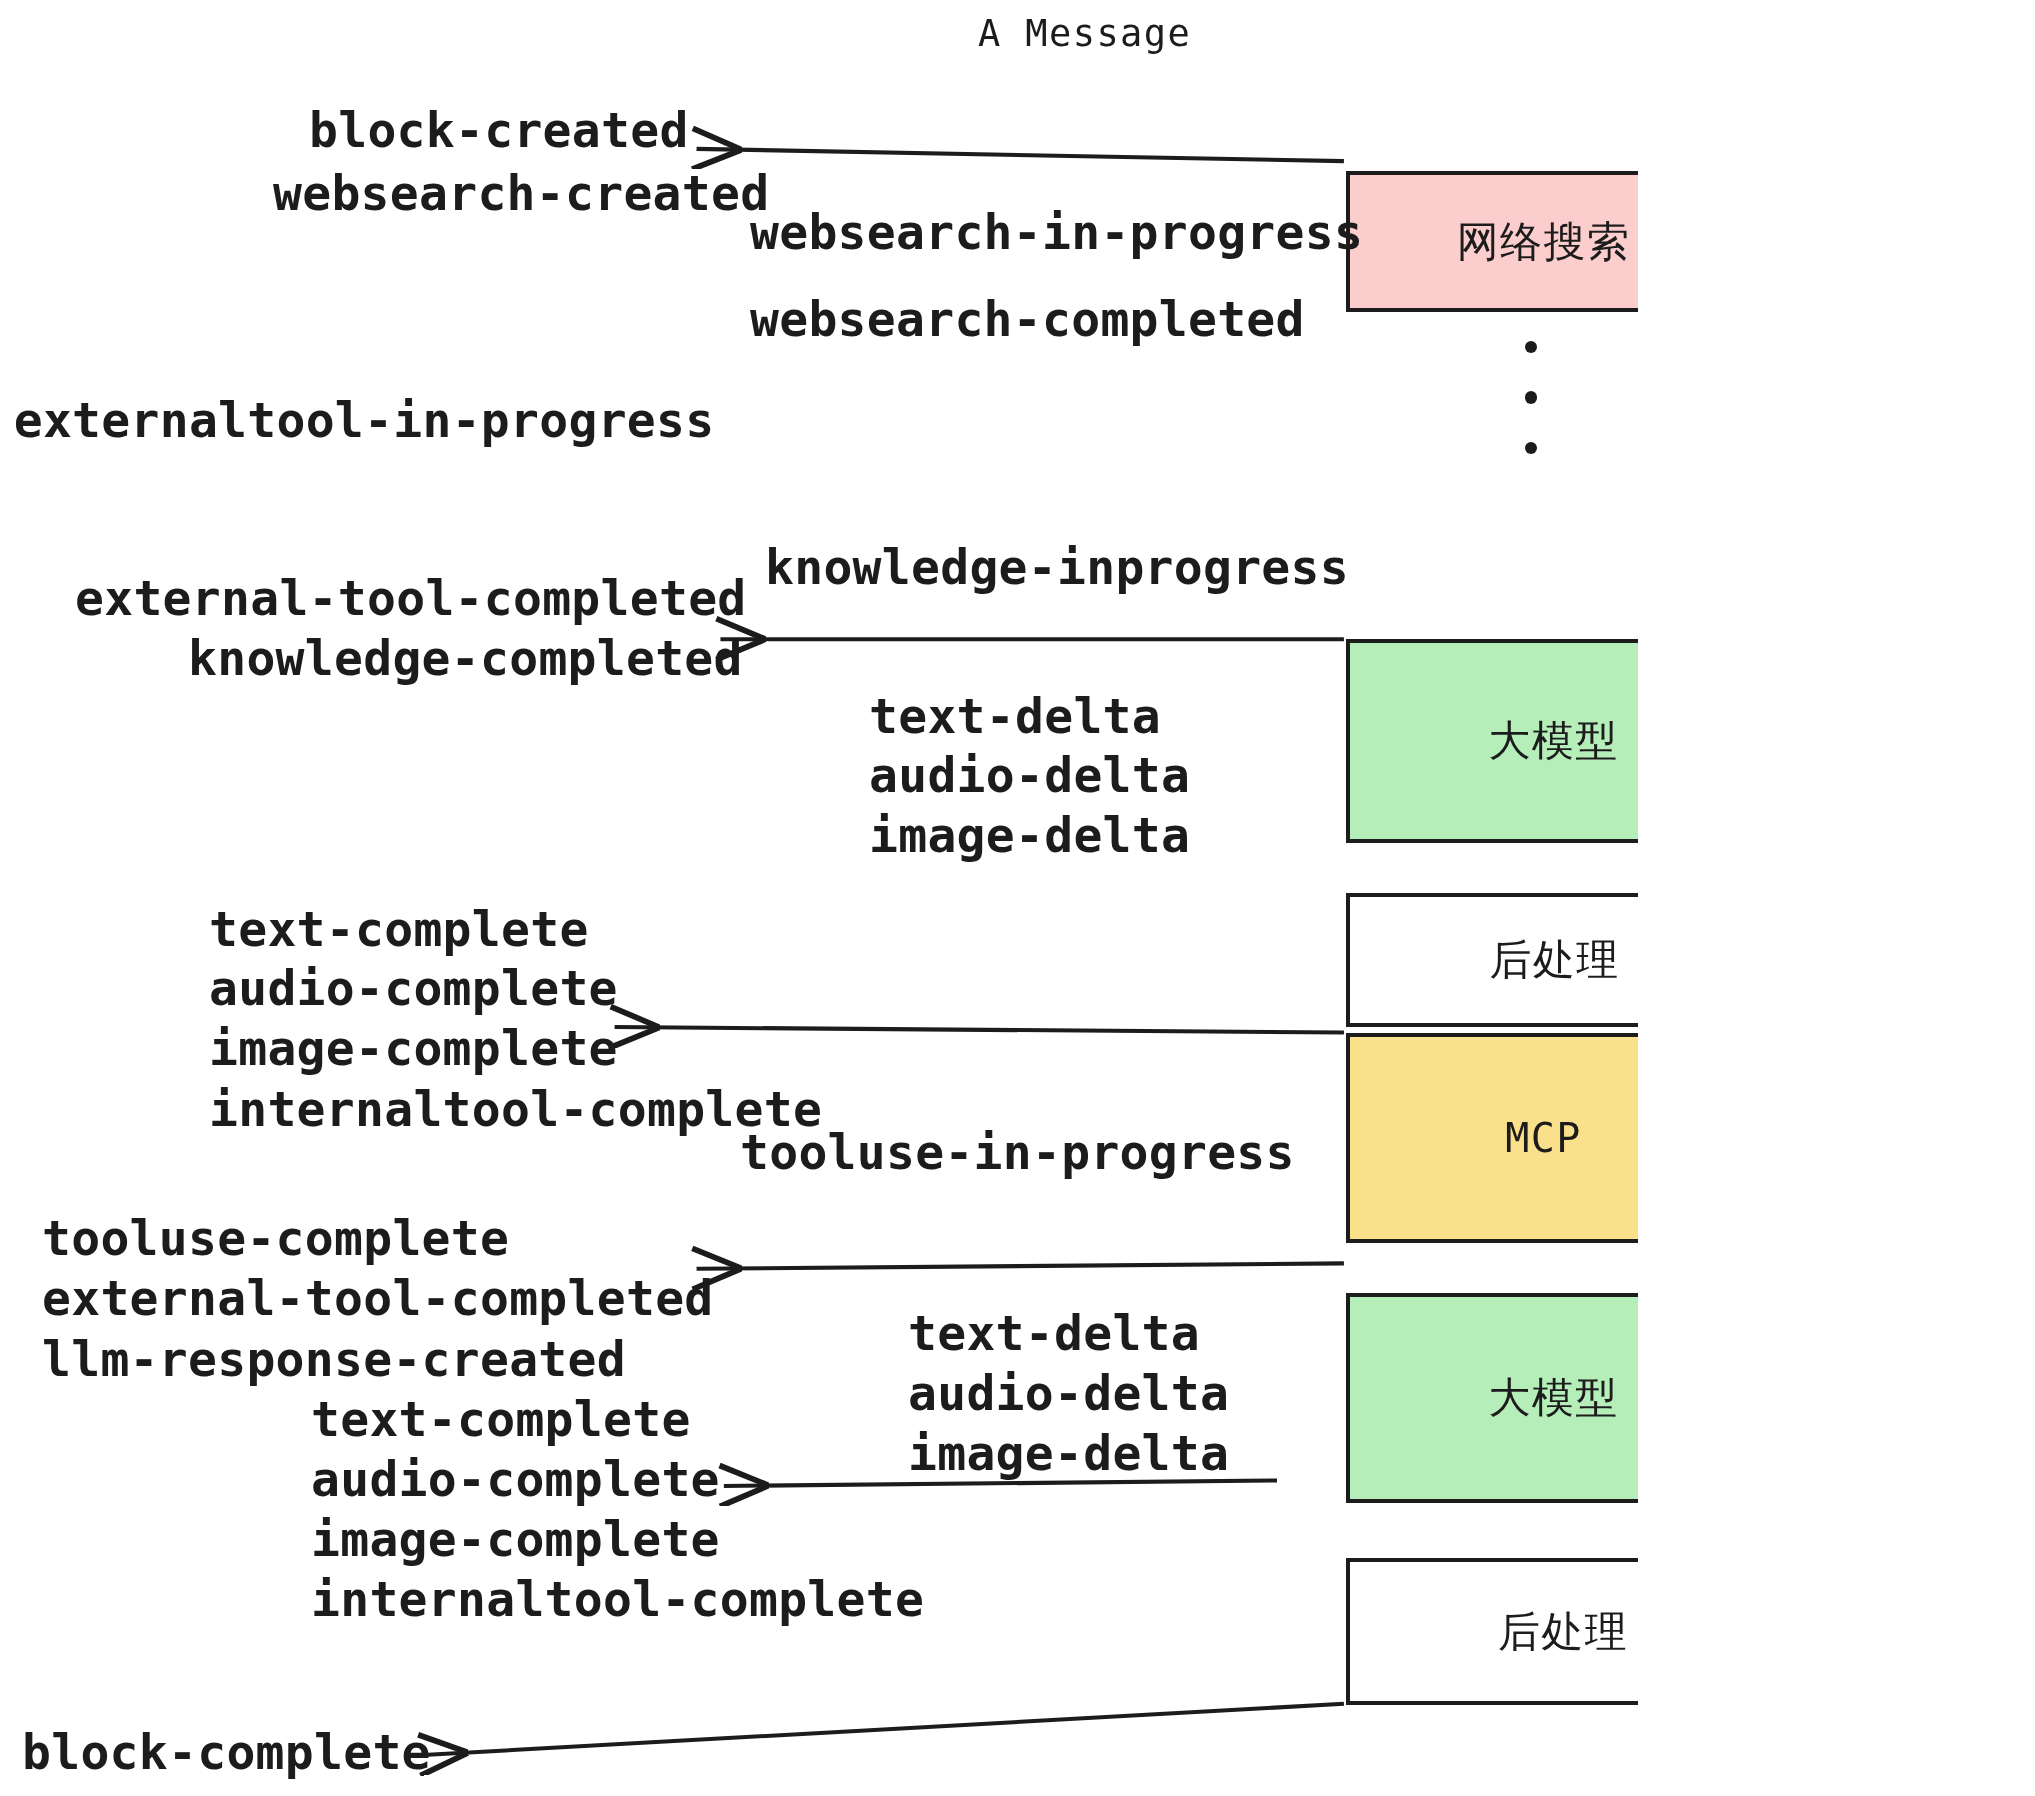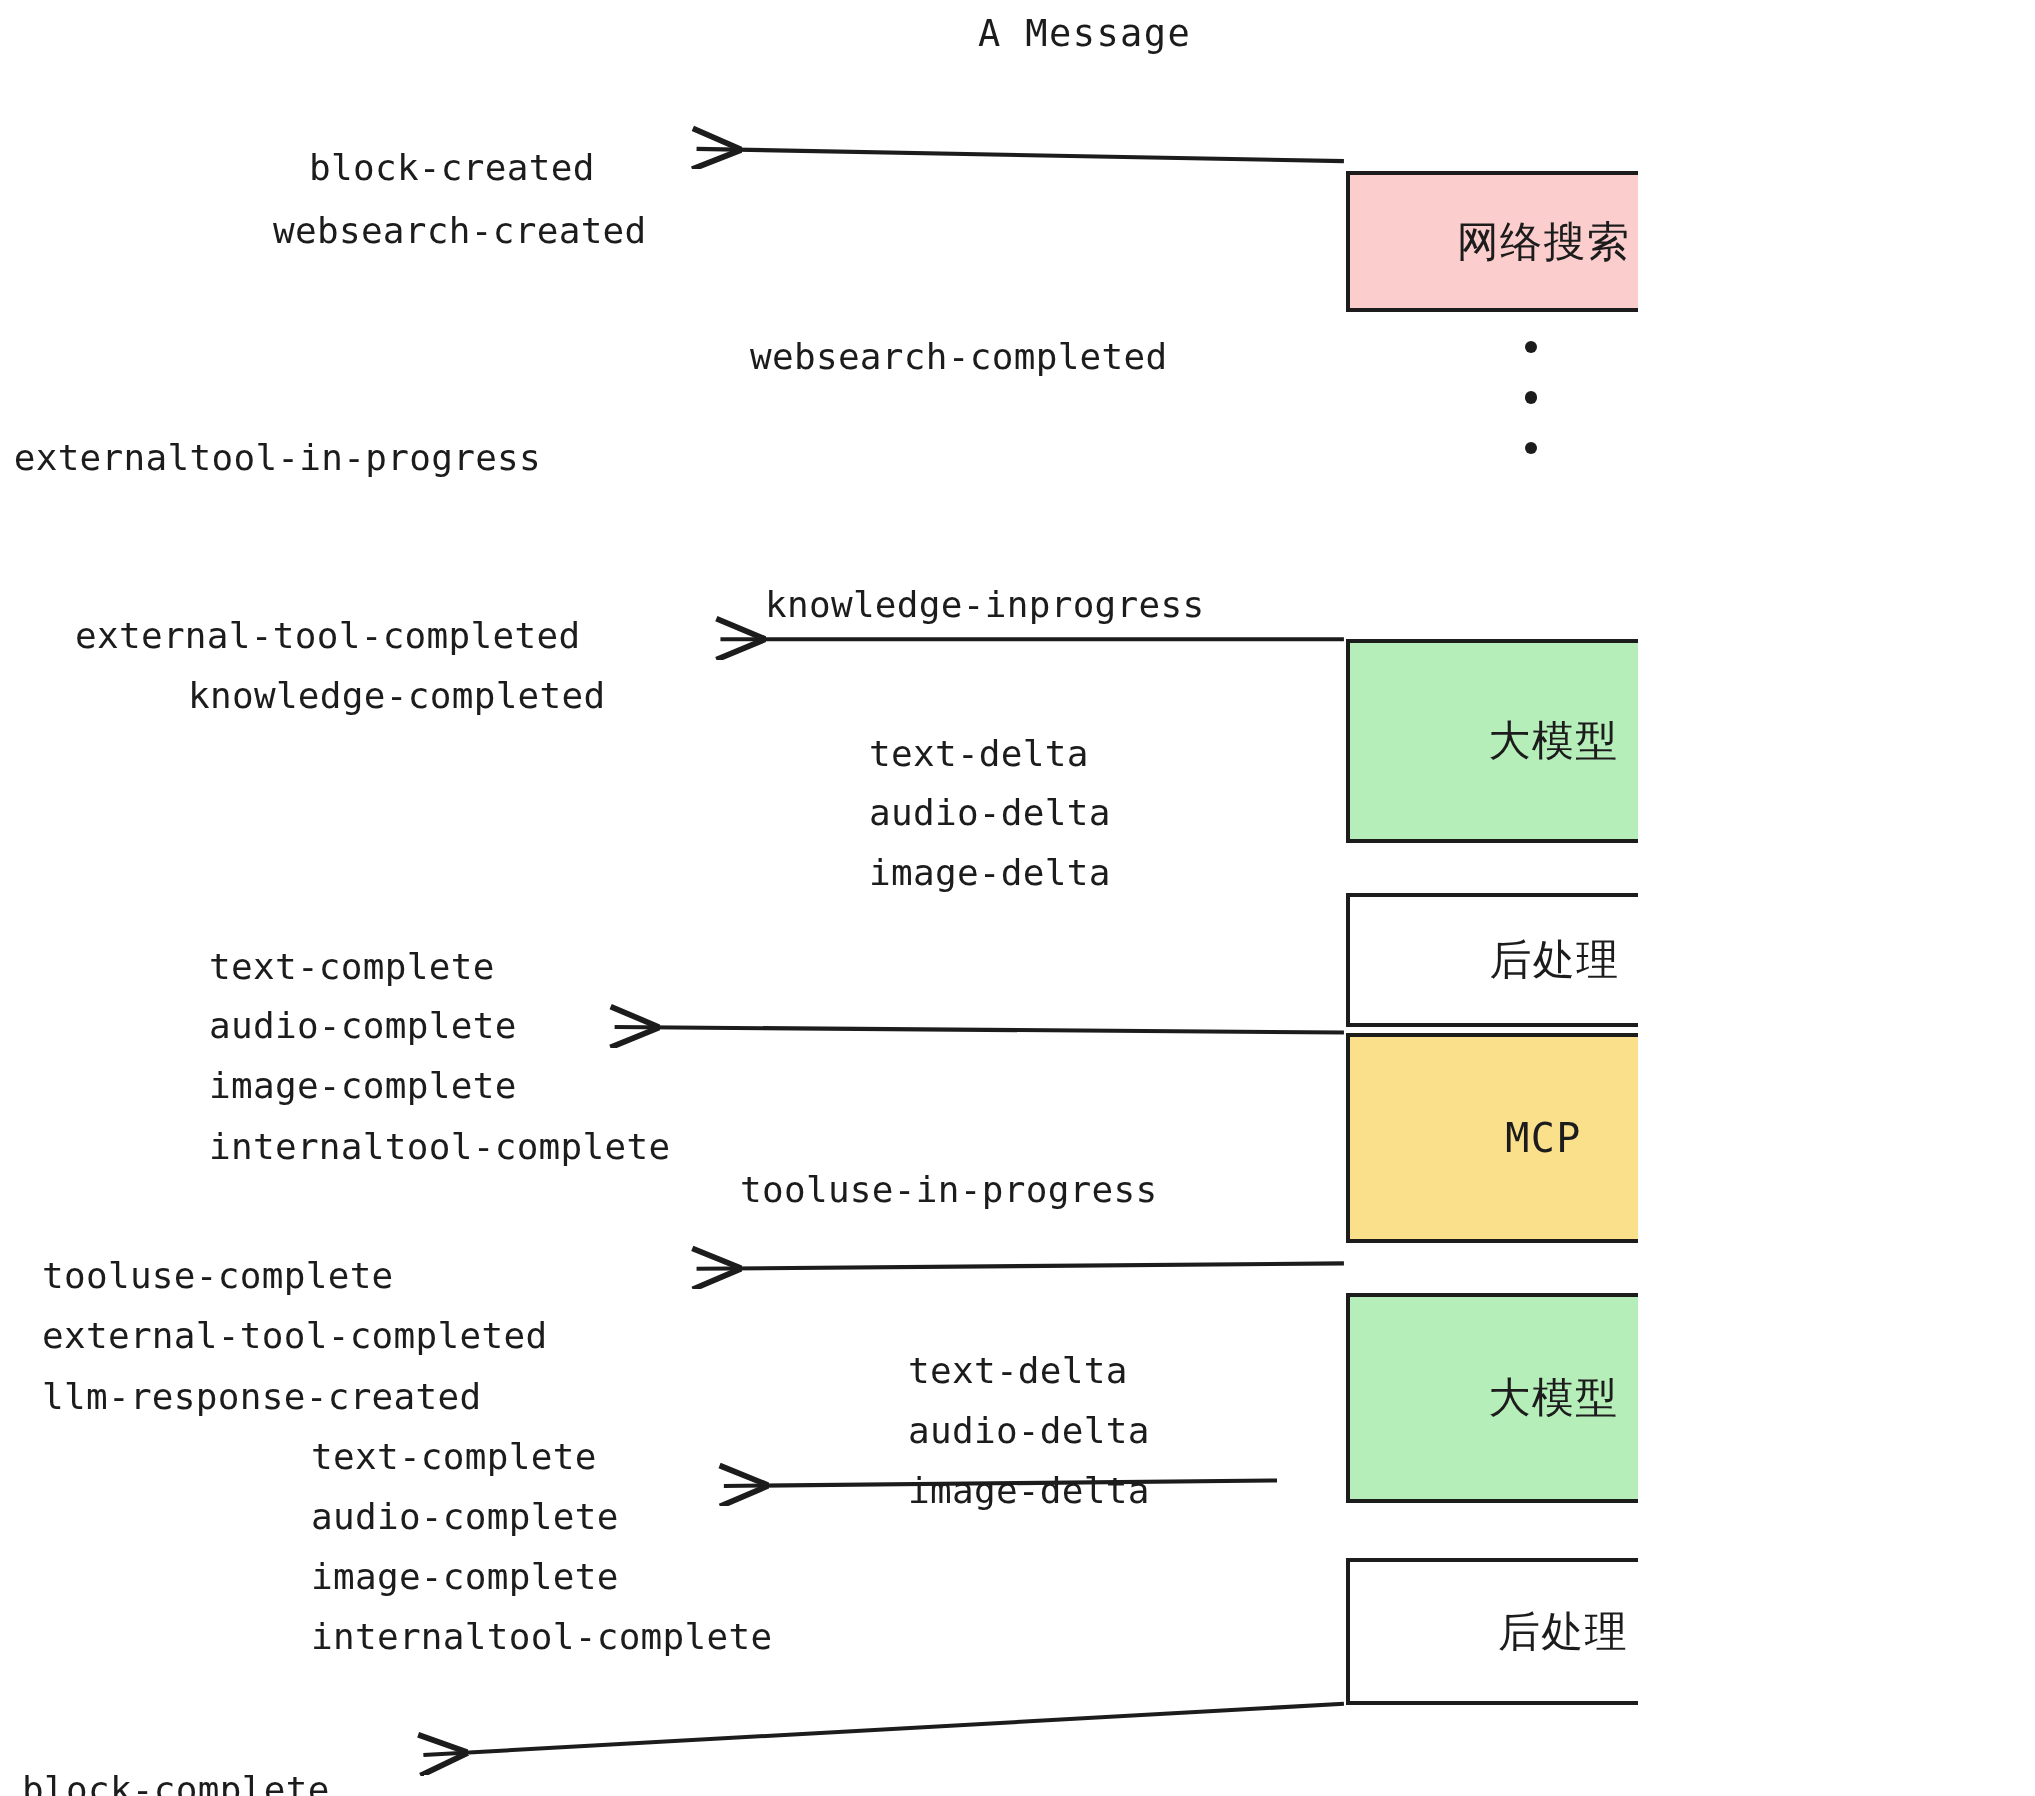--- a/index.html
+++ b/index.html
@@ -14,25 +14,24 @@
     background: #ffffff;
     overflow: hidden;
     font-family: "DejaVu Sans Mono", "Liberation Mono", monospace;
   }
   
   .evt {
     position: absolute;
     white-space: nowrap;
     color: #1c1c1c;
     font-family: "DejaVu Sans Mono", "Liberation Mono", monospace;
-    font-size: 36px;
-    font-weight: 400;
+    font-size: 48px;
+    font-weight: 700;
     letter-spacing: 0.3px;
     line-height: 1;
-    margin-top: 44px;
   }
   .title {
     position: absolute;
     white-space: nowrap;
     color: #1c1c1c;
     font-family: "DejaVu Sans Mono", "Liberation Mono", monospace;
     font-size: 37px;
     letter-spacing: 1.4px;
   }
   
@@ -157,20 +156,21 @@
   </div>
 
   <div class="side-label" style="left:1822px; top:335px;">外部工具</div>
 
   <div class="side-label" style="left:1844px; top:1120px;">外部工具</div>
 
   <div class="evt" style="left:309px; top:106px;">block-created</div>
 
   <div class="evt" style="left:273px; top:169px;">websearch-created</div>
 
+  <div class="evt" style="left:750px; top:208px;">websearch-in-progress</div>
 
   <div class="evt" style="left:750px; top:295px;">websearch-completed</div>
 
   <div class="evt" style="left:765px; top:543px;">knowledge-inprogress</div>
 
   <div class="evt" style="left:13.7px; top:396px;">externaltool-in-progress</div>
 
   <div class="evt" style="left:75px; top:574px;">external-tool-completed</div>
 
   <div class="evt" style="left:188px; top:634px;">knowledge-completed</div>

